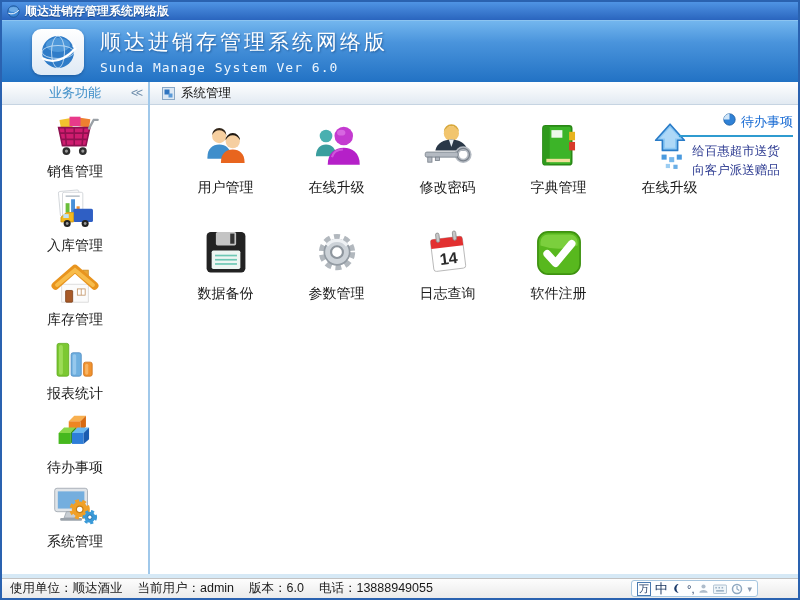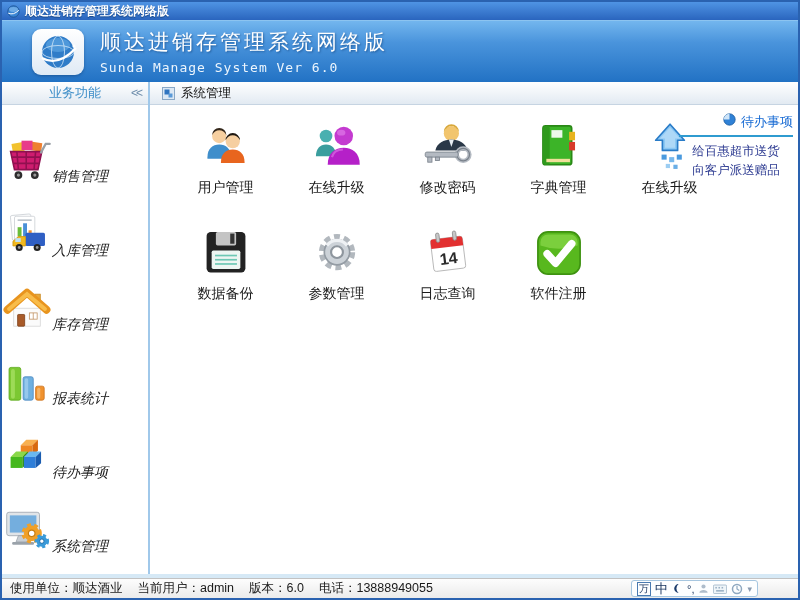--- a/index.html
+++ b/index.html
@@ -35,21 +35,21 @@
   .body{display:flex;height:496px;border-bottom:4px solid #d6e9f6;}
   .sidebar{width:148px;border-right:2px solid #a0c8ea;display:flex;flex-direction:column;background:#fff;}
   .strip{
     height:23px;flex:0 0 23px;background:linear-gradient(180deg,#ffffff 0%,#e2eaf2 100%);
     border-bottom:1px solid #c6d4e2;display:flex;align-items:center;
   }
   .sidebar .strip{justify-content:center;position:relative;}
   .sidebar-title{color:#3e8ec8;font-size:13px;}
   .collapse{position:absolute;right:7px;top:4px;color:#6d8cab;font-size:12px;letter-spacing:-2px;cursor:pointer;}
   .sidebar-items{flex:1;padding-top:7px;display:flex;flex-direction:column;align-items:center;}
-  .nav-item{width:100%;height:74px;display:flex;flex-direction:row;align-items:flex-end;cursor:pointer;font-style:italic;}
+  .nav-item{width:100%;height:74px;display:flex;flex-direction:column;align-items:center;cursor:pointer;}
   .nav-item svg{width:50px;height:50px;flex:0 0 auto;}
   .nav-label{font-size:14px;color:#1c1c1c;margin-top:1px;}
   
   .main{flex:1;display:flex;flex-direction:column;background:#fff;min-width:0;}
   .tabbar{padding-left:8px;gap:6px;}
   .tab{display:flex;align-items:center;gap:6px;font-size:12.5px;color:#111;cursor:pointer;height:100%;padding:0 4px;}
   .content{flex:1;position:relative;padding:10px 0 0 20px;}
   .grid{display:flex;flex-wrap:wrap;width:555px;}
   .app-item{width:111px;height:106px;display:flex;flex-direction:column;align-items:center;cursor:pointer;}
   .app-item svg{width:54px;height:54px;margin-top:5px;}

